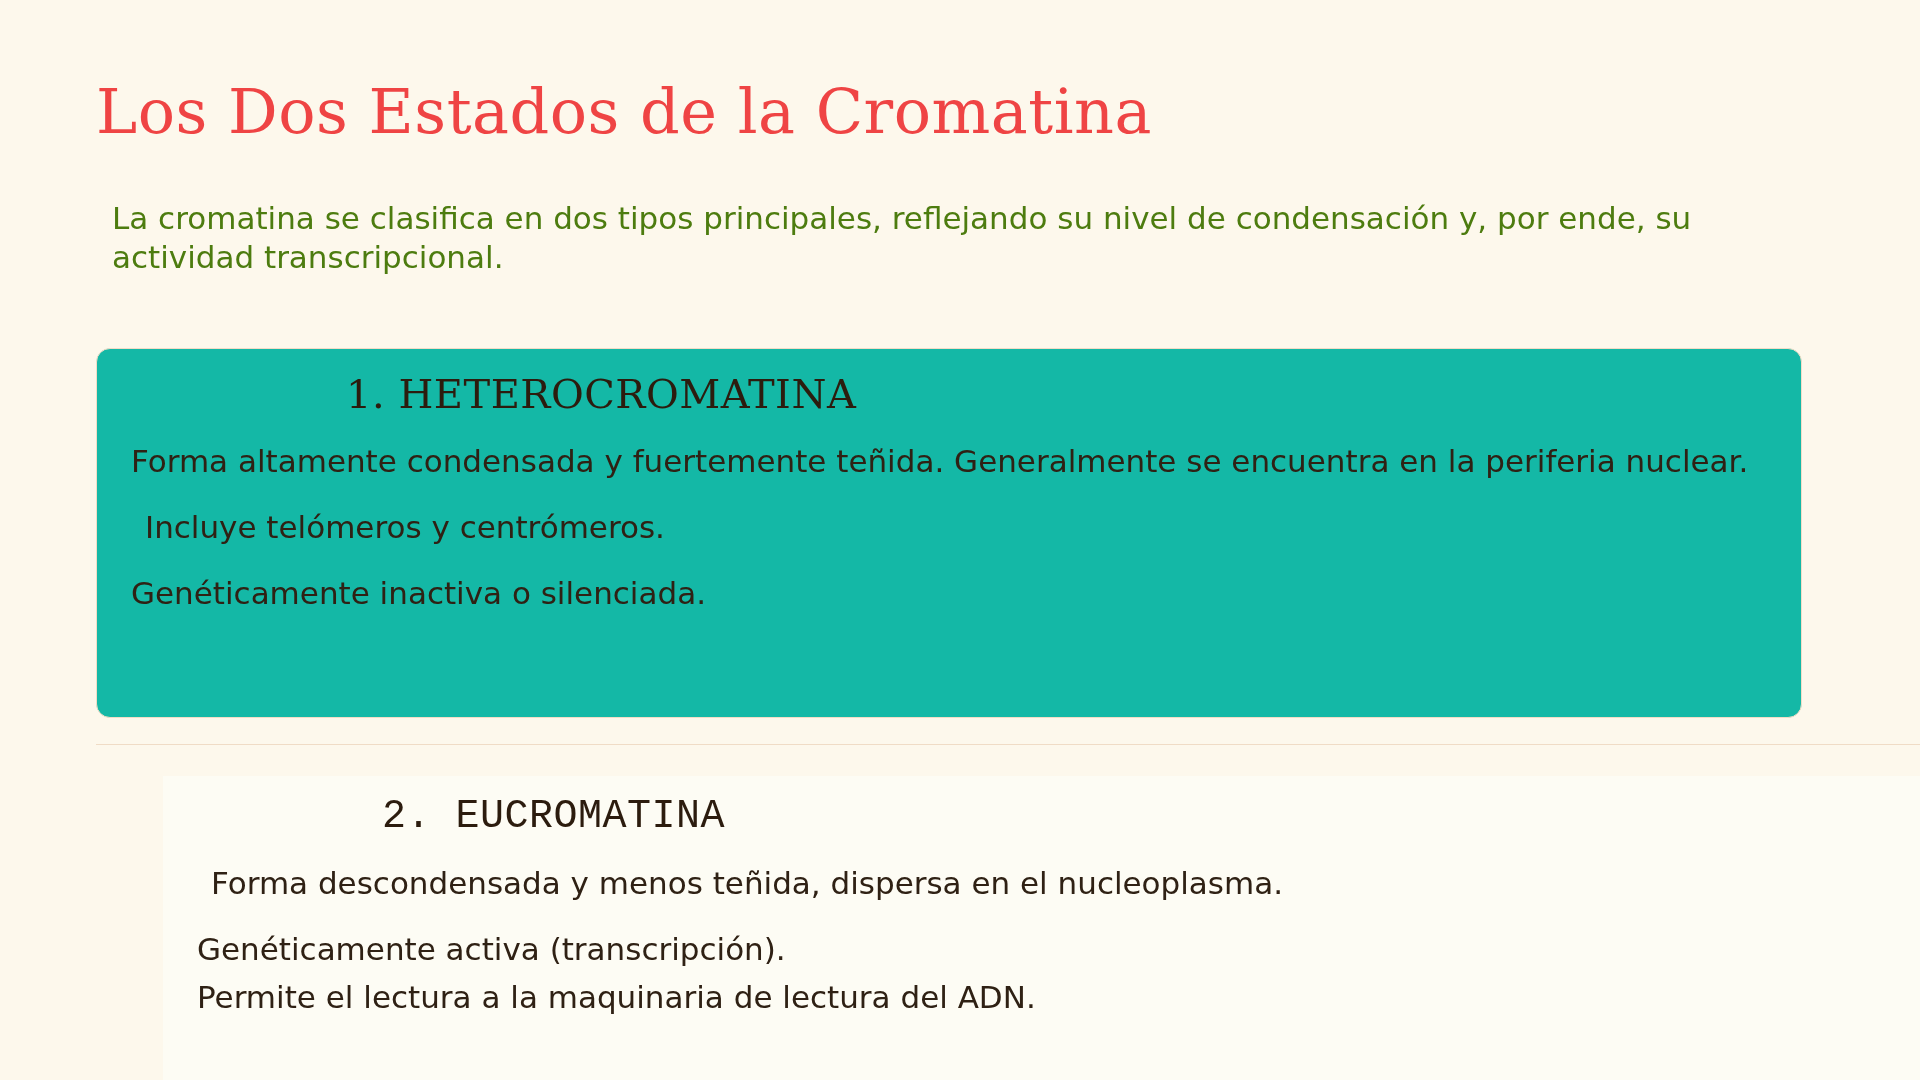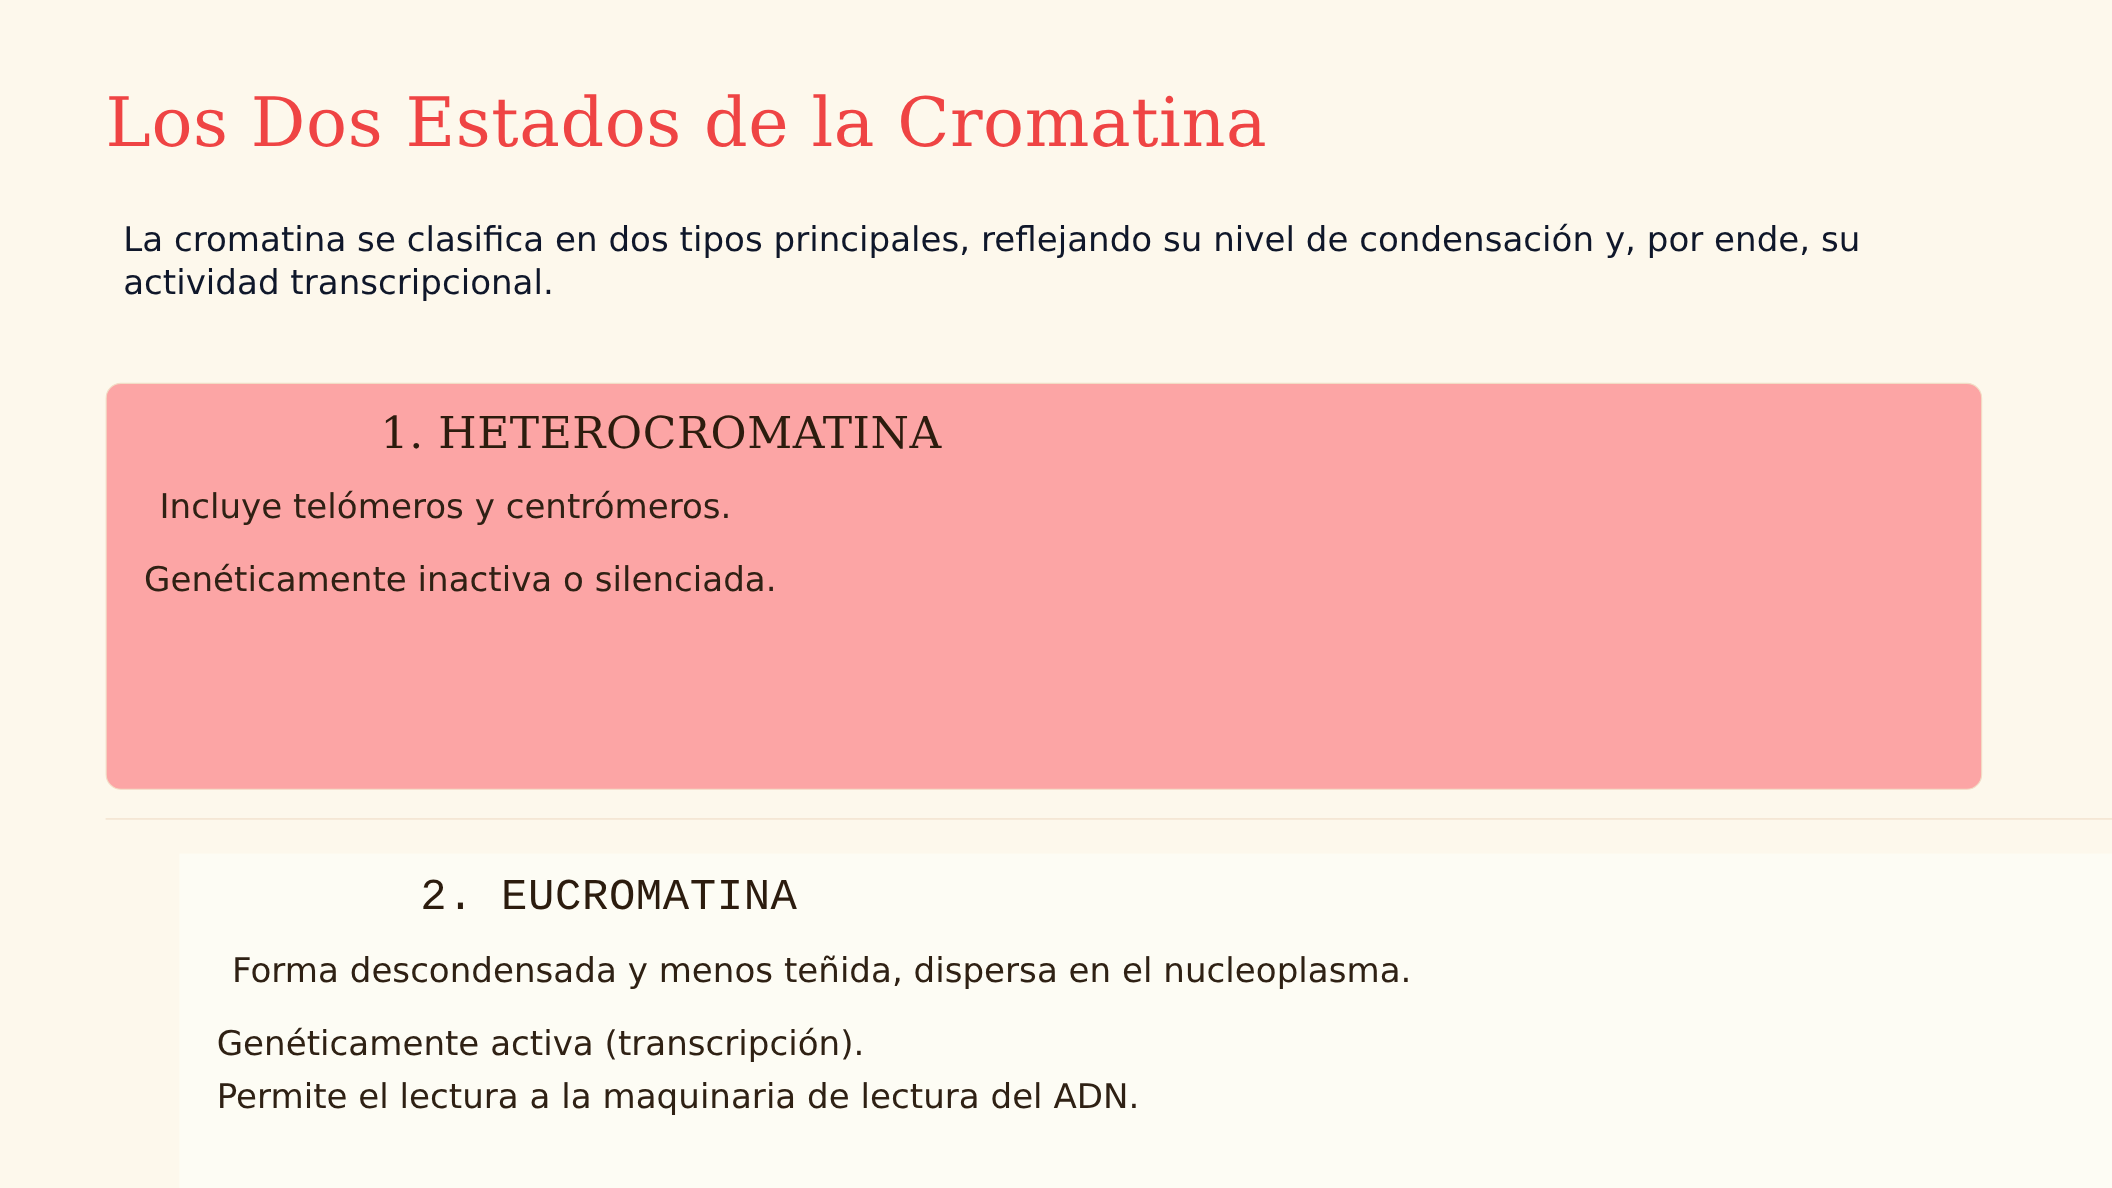--- a/index.html
+++ b/index.html
@@ -34,32 +34,32 @@
     letter-spacing: 0.5px;
     white-space: nowrap;
   }
   .intro {
     position: absolute;
     left: 112px;
     top: 168px;
     width: 1710px;
     font-size: 31px;
     line-height: 1.25;
-    color: #0f172a;
+    color: #4d7c0f;
   }
   .card {
     position: absolute;
     box-sizing: border-box;
   }
   .card-hetero {
     left: 96px;
     top: 348px;
     width: 1706px;
     height: 370px;
-    background: #fca5a5;
+    background: #14b8a6;
     border: 1px solid #f2ddc6;
     border-radius: 14px;
     padding: 22px 38px 10px 34px;
   }
   .card-eu {
     left: 163px;
     top: 776px;
     width: 1760px;
     height: 304px;
     background: #fdfcf4;
@@ -109,20 +109,21 @@
 <body>
 
 <div class="slide">
 
   <h1 class="page-title">Los Dos Estados de la Cromatina</h1>
 
   <p class="intro">La cromatina se clasifica en dos tipos principales, reflejando su nivel de condensación y, por ende, su actividad transcripcional.</p>
 
   <div class="card card-hetero">
     <div class="card-heading">1. HETEROCROMATINA</div>
+    <p class="bullet justify">Forma altamente condensada y fuertemente teñida. Generalmente se encuentra en la periferia nuclear.</p>
     <p class="bullet indent">Incluye telómeros y centrómeros.</p>
     <p class="bullet">Genéticamente inactiva o silenciada.</p>
   </div>
 
   <div class="divider"></div>
 
   <div class="card card-eu">
     <div class="card-heading">2. EUCROMATINA</div>
     <p class="bullet indent">Forma descondensada y menos teñida, dispersa en el nucleoplasma.</p>
     <p class="bullet tight">Genéticamente activa (transcripción).</p>

